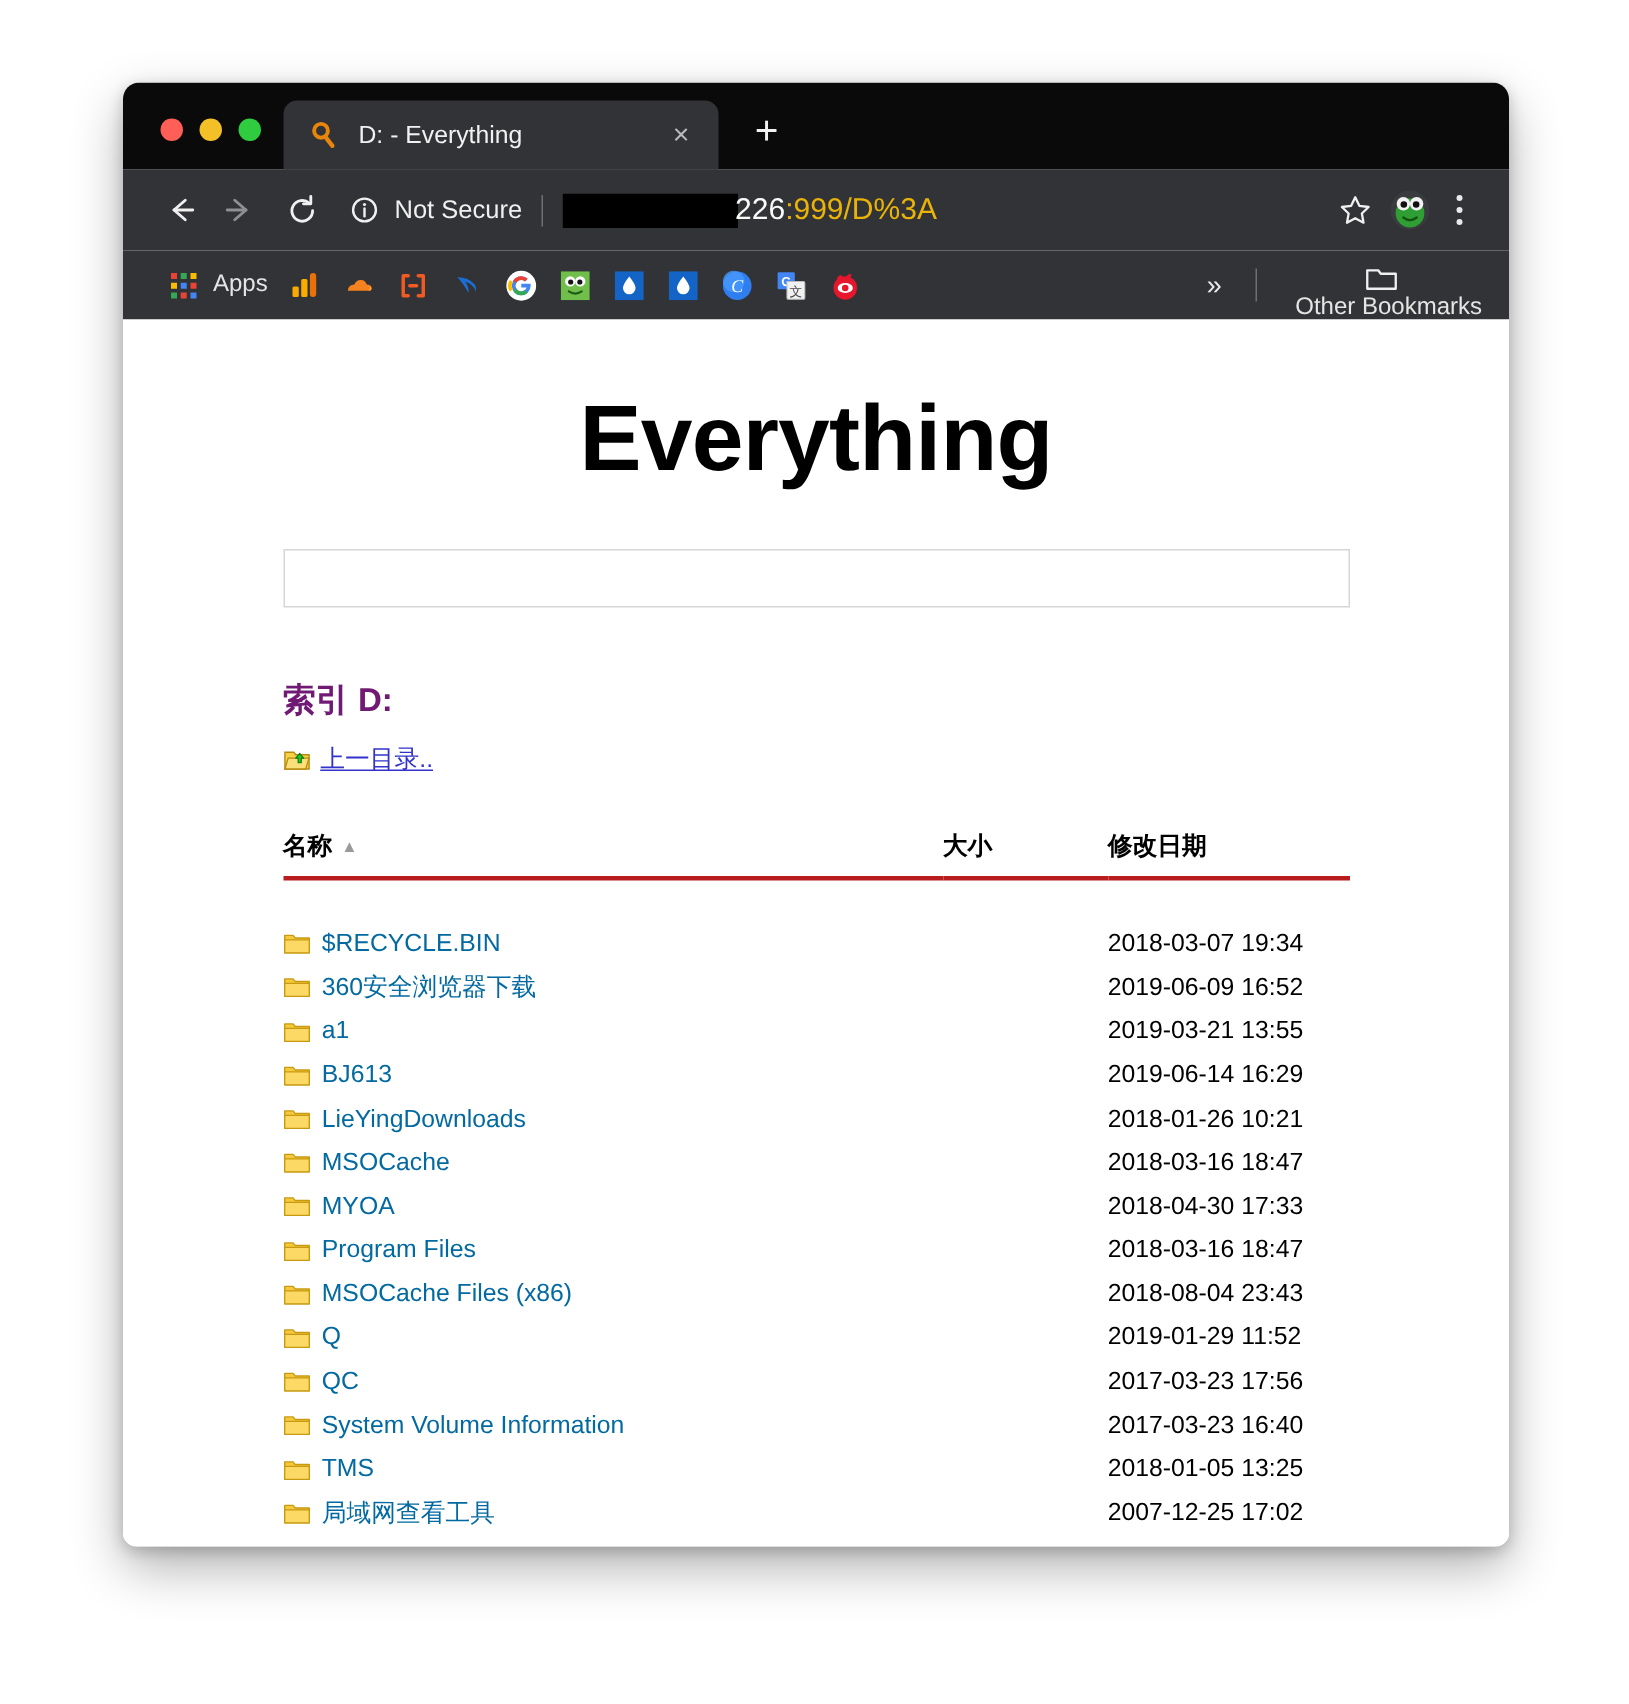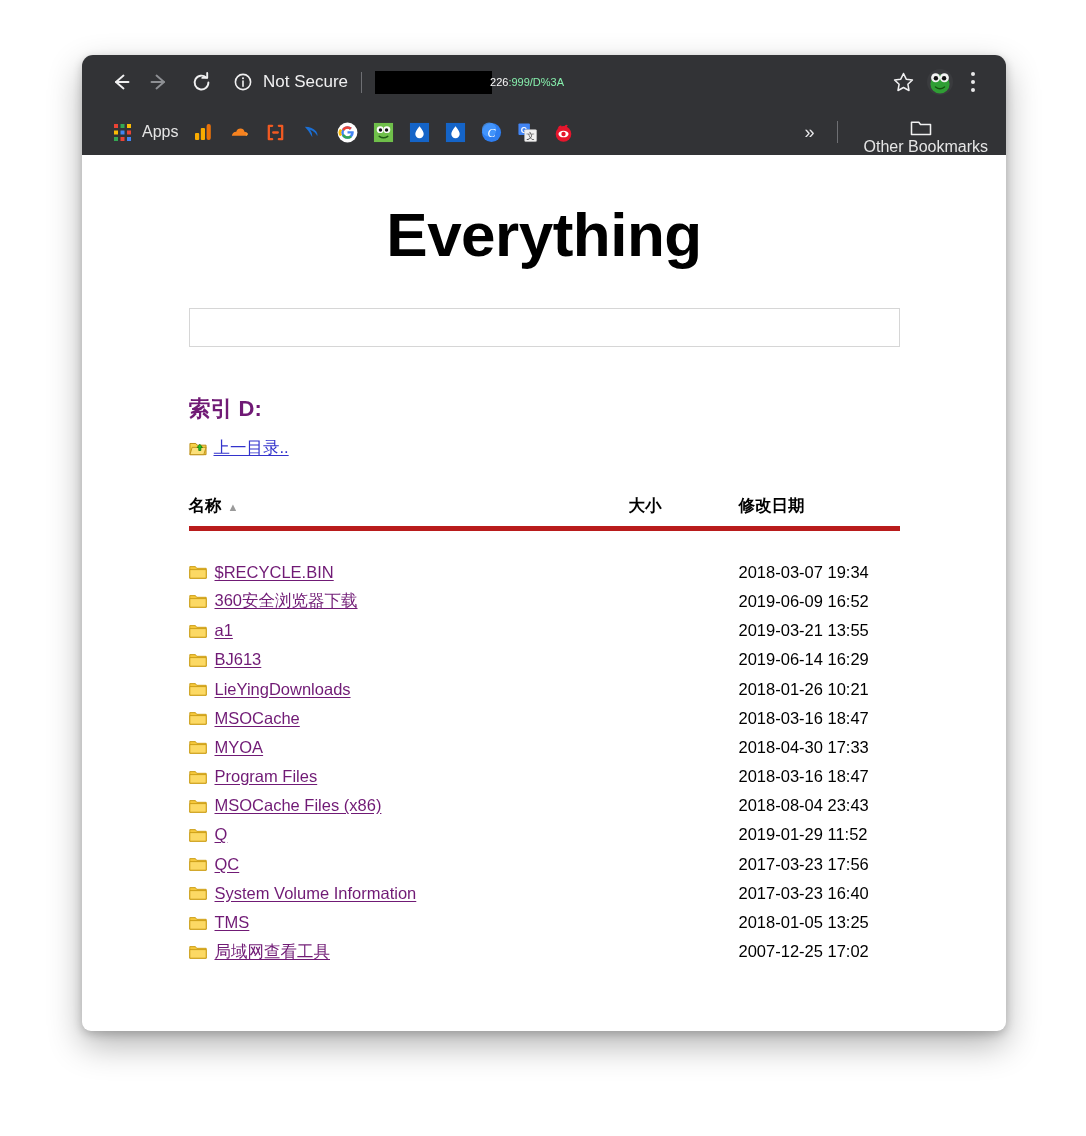--- a/index.html
+++ b/index.html
@@ -126,33 +126,33 @@
   .omni-sep {
     width: 1px;
     height: 21px;
     background: #6e6f73;
     margin: 0 13px;
     flex: 0 0 1px;
   }
   .url-wrap {
     display: flex;
     align-items: center;
-    font-size: 11px;
+    font-size: 20px;
     white-space: nowrap;
     overflow: hidden;
   }
   .url-redacted {
     display: inline-block;
     width: 117px;
     height: 23px;
     background: #000000;
     flex: 0 0 117px;
   }
   .url-host { color: #fafafa; margin-left: -2px; }
-  .url-rest { color: #86efac; }
+  .url-rest { color: #eab308; }
 
   .toolbar-right {
     display: flex;
     align-items: center;
     gap: 5px;
     margin-left: 10px;
   }
   .avatar {
     width: 26px; height: 26px;
     border-radius: 50%;
@@ -264,21 +264,21 @@
     width: 100%;
     border-collapse: collapse;
     margin-top: 36px;
     font-size: 16.5px;
   }
   table.listing th {
     font-weight: bold;
     color: #000000;
     text-align: left;
     padding: 0 0 9px 0;
-    border-bottom: 5px solid #b91c1c;
+    border-bottom: 3px solid #b91c1c;
     white-space: nowrap;
   }
   th.col-name { width: 440px; }
   th.col-size { width: 110px; text-align: right; padding-right: 24px; }
   th.col-date { width: 161px; text-align: left; }
   .sort-caret {
     display: inline-block;
     margin-left: 6px;
     color: #9a9a9a;
     font-size: 11px;
@@ -292,36 +292,56 @@
   }
   td.c-name { }
   td.c-size { text-align: right; padding-right: 24px; white-space: nowrap; }
   td.c-date { text-align: left; white-space: nowrap; }
   .namecell {
     display: flex;
     align-items: center;
     gap: 8px;
   }
   .entry-link {
-    color: #701a75;
-    text-decoration: underline;
+    color: #0369a1;
     text-underline-offset: 2px;
     white-space: nowrap;
     text-align: center;
   }
   .fileicon { width: 18px; height: 17px; flex: 0 0 18px; display:flex; align-items:center; }
   .spacer-row td { height: 16px; }
 </style>
 </head>
 <body>
 
 <div id="stage">
 
   <div id="browser-window">
 
+    <div class="tabstrip">
+
+      <div class="traffic">
+        <span class="light red"></span>
+        <span class="light yellow"></span>
+        <span class="light green"></span>
+      </div>
+
+      <div class="tab">
+        <span class="tab-favicon">
+          <svg width="20" height="20" viewBox="0 0 20 20">
+            <circle cx="8" cy="7.2" r="4.6" fill="none" stroke="#e8860c" stroke-width="2.6"></circle>
+            <line x1="10.8" y1="11.1" x2="15.6" y2="17.2" stroke="#e8860c" stroke-width="2.9" stroke-linecap="round"></line>
+          </svg>
+        </span>
+        <span class="tab-title">D: - Everything</span>
+        <span class="tab-close">×</span>
+      </div>
+
+      <div class="newtab">+</div>
+    </div>
 
     <div class="toolbar">
 
       <span class="navbtn">
         <svg width="22" height="22" viewBox="0 0 22 22">
           <path d="M13.5 4.5 L6 11 L13.5 17.5" fill="none" stroke="#f0f0f1" stroke-width="1.9" stroke-linecap="round" stroke-linejoin="round"></path>
           <line x1="6" y1="11" x2="18.5" y2="11" stroke="#f0f0f1" stroke-width="1.9" stroke-linecap="round"></line>
         </svg>
       </span>
 

